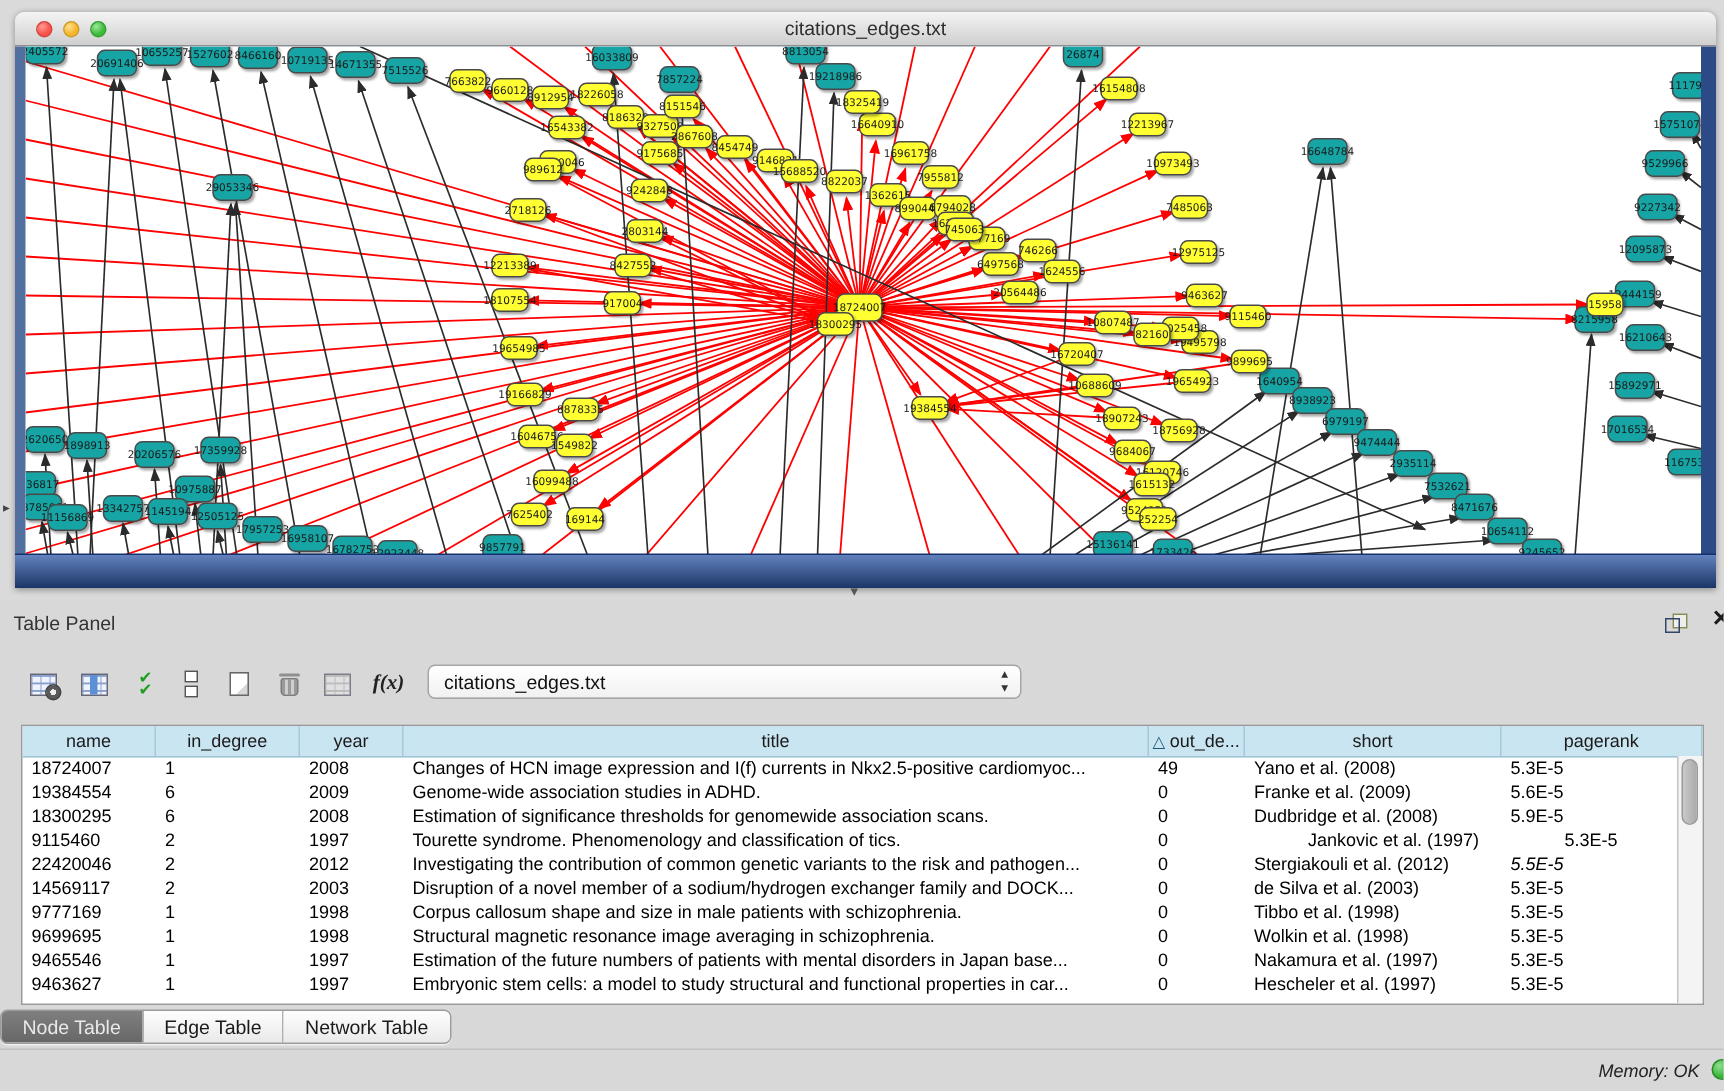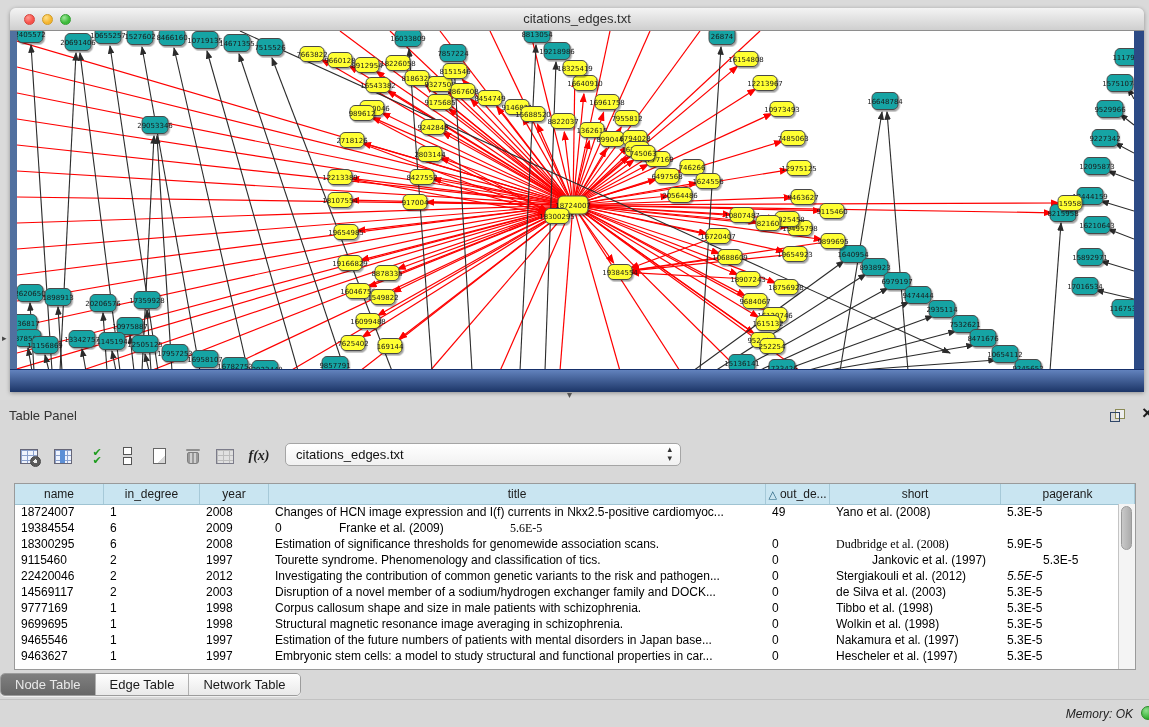--- a/index.html
+++ b/index.html
@@ -605,31 +605,32 @@
           <div class="td" style="width: 69px;">2008</div>
           <div class="td" style="width: 497px;">Changes of HCN image expression and I(f) currents in Nkx2.5-positive cardiomyoc...</div>
           <div class="td" style="width: 64px;">49</div>
           <div class="td" style="width: 171px;">Yano et al. (2008)</div>
           <div class="td" style="width: 134px;">5.3E-5</div>
         </div>
         <div class="tr">
           <div class="td" style="width: 89px;">19384554</div>
           <div class="td" style="width: 96px;">6</div>
           <div class="td" style="width: 69px;">2009</div>
+          <div class="td" style="width: 497px;">Genome-wide association studies in ADHD.</div>
           <div class="td" style="width: 64px;">0</div>
           <div class="td" style="width: 171px;">Franke et al. (2009)</div>
-          <div class="td" style="width: 134px; font-family: Liberation Serif, serif;">5.6E-5</div>
+          <div class="td" style="width: 134px;">5.6E-5</div>
         </div>
         <div class="tr">
           <div class="td" style="width: 89px;">18300295</div>
           <div class="td" style="width: 96px;">6</div>
           <div class="td" style="width: 69px;">2008</div>
           <div class="td" style="width: 497px;">Estimation of significance thresholds for genomewide association scans.</div>
           <div class="td" style="width: 64px;">0</div>
-          <div class="td" style="width: 171px; font-family: Liberation Serif, serif;">Dudbridge et al. (2008)</div>
+          <div class="td" style="width: 171px;">Dudbridge et al. (2008)</div>
           <div class="td" style="width: 134px;">5.9E-5</div>
         </div>
         <div class="tr">
           <div class="td" style="width: 89px;">9115460</div>
           <div class="td" style="width: 96px;">2</div>
           <div class="td" style="width: 69px;">1997</div>
           <div class="td" style="width: 497px;">Tourette syndrome. Phenomenology and classification of tics.</div>
           <div class="td" style="width: 64px;">0</div>
           <div class="td" style="width: 171px; margin-left: 36px;">Jankovic et al. (1997)</div>
           <div class="td" style="width: 134px;">5.3E-5</div>

